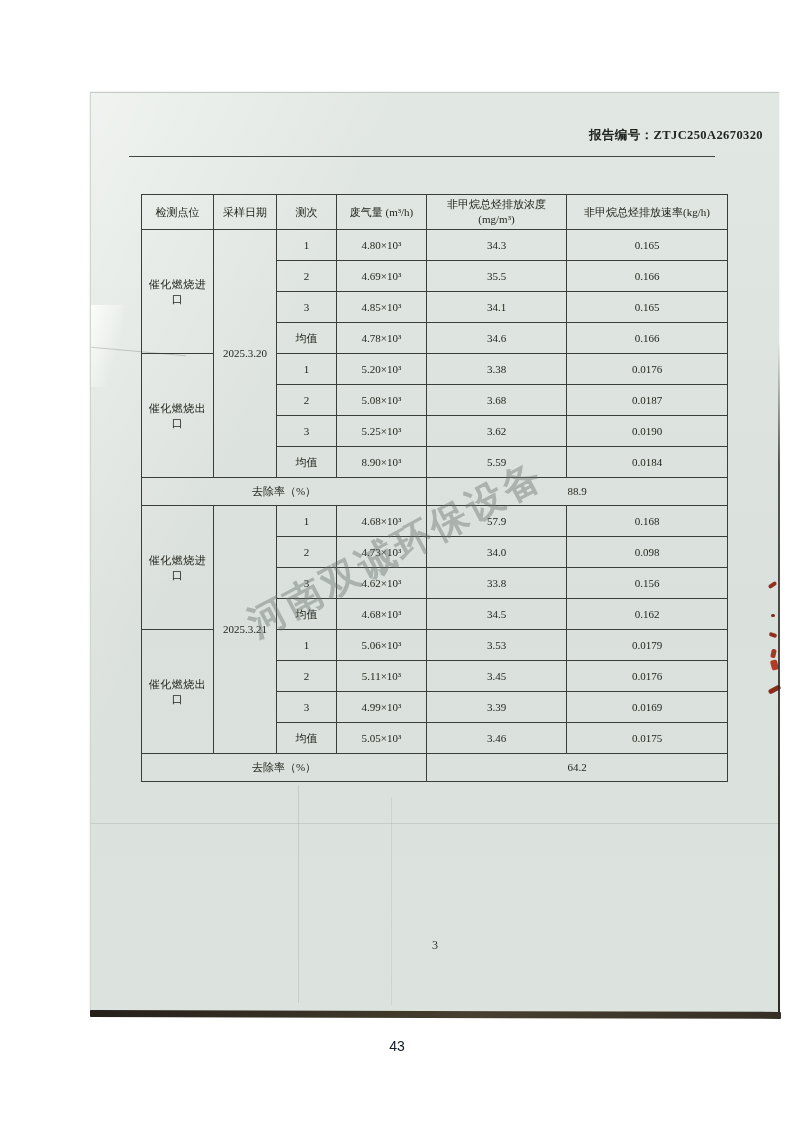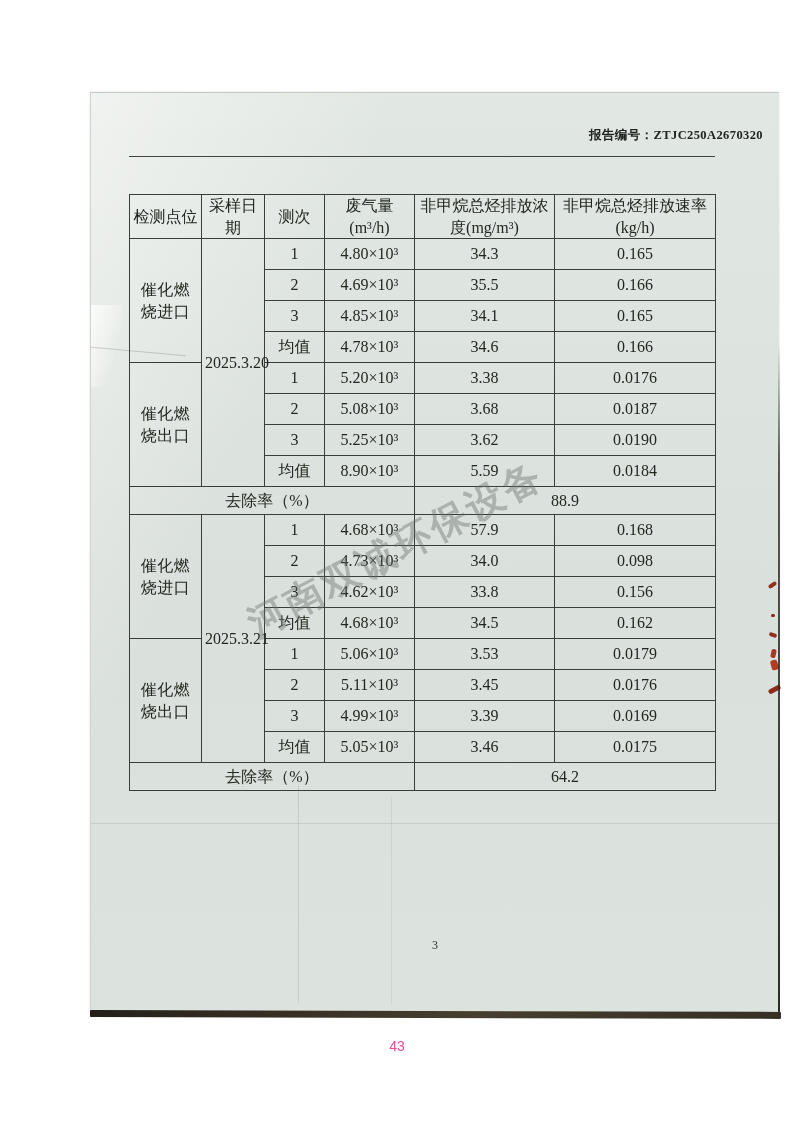--- a/index.html
+++ b/index.html
@@ -47,22 +47,22 @@
   .divider { position:absolute; top:63px; left:38px; width:586px; height:1px;
     background:#41453f; }
   .caption-row { position:absolute; top:71px; left:38px; width:586px; height:24px; }
   .cont-label { position:absolute; left:2px; top:1px; font-size:14.5px;
     font-weight:bold; letter-spacing:1px; }
   .table-title { text-align:center; font-size:15.5px; font-weight:bold;
     letter-spacing:2.5px; }
 
   
   table.results {
-    position:absolute; top:101px; left:38px; width:586px;
-    border-collapse:collapse; table-layout:fixed; font-size:16px;
+    position:absolute; top:101px; left:50px; width:586px;
+    border-collapse:collapse; table-layout:fixed; font-size:11px;
     color:#23271f;
     font-family:Liberation Serif, serif;
   }
   .results th, .results td {
     border:1px solid #3a3e3a; text-align:center; vertical-align:middle;
     padding:0 3px; font-weight:normal; line-height:1.35;
   }
   .results tr.head  { height:35px; }
   .results tr.data  { height:31px; }
   .results tr.removal { height:28px; }
@@ -82,21 +82,21 @@
   .rm2 { top:521px; right:4px;  width:4px;  height:3px; background:#7e2a1c; }
   .rm3 { top:540px; right:2px;  width:8px;  height:4px; transform:rotate(20deg); background:#8e2f1f; }
   .rm4 { top:556px; right:3px;  width:5px;  height:9px; transform:rotate(12deg); background:#a33a26; }
   .rm5 { top:567px; right:1px;  width:7px;  height:10px; transform:rotate(-15deg); background:#b03c25; }
   .rm6 { top:594px; right:-2px; width:13px; height:5px; transform:rotate(-28deg); background:#8a2b1b; border-radius:3px; }
 
   .inner-pageno { position:absolute; top:845px; left:0; width:100%;
     text-align:center; font-size:12px; color:#2b2f2a; }
 
   .outer-pageno { position:absolute; top:1038px; left:0; width:100%;
-    text-align:center; font-size:14px; color:#ec4899;
+    text-align:center; font-size:14px; color:#0f172a;
     font-family:"Liberation Sans","DejaVu Sans",sans-serif; }
 </style>
 </head>
 <body>
 
 <div class="scan">
 
   <div class="crease-fold-left"></div>
   <div class="crease-d1"></div>
   <div class="crease-h1"></div>

